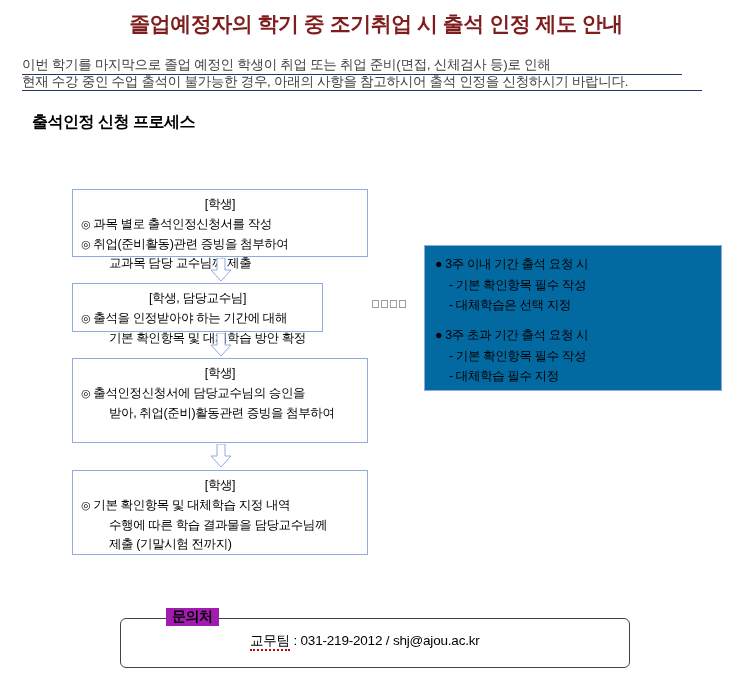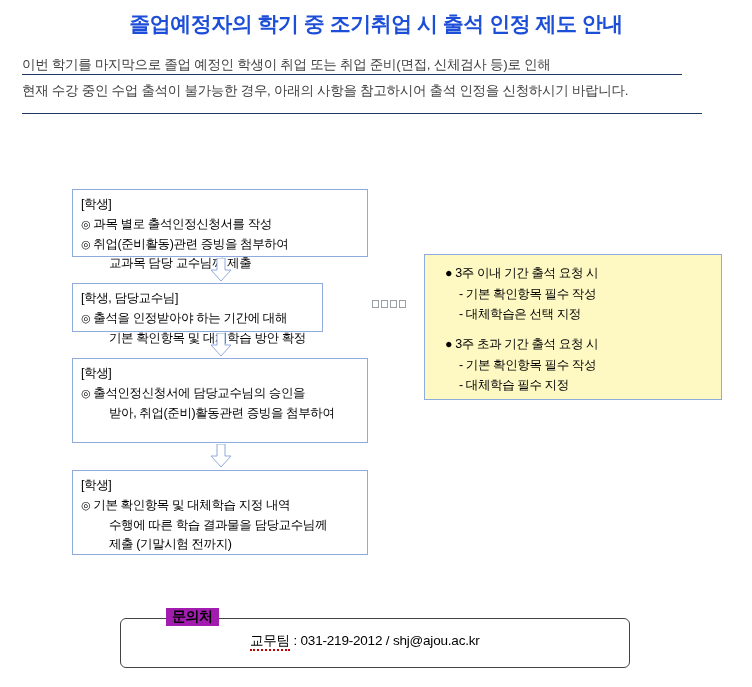--- a/index.html
+++ b/index.html
@@ -22,43 +22,42 @@
   }
   .title {
     position: absolute;
     top: 10px;
     left: 0;
     width: 752px;
     text-align: center;
     font-size: 21px;
     font-weight: bold;
     letter-spacing: -0.5px;
-    color: #1d4ed8;
+    color: #7f1d1d;
   }
   .intro {
     position: absolute;
     left: 22px;
     top: 58px;
     font-size: 13.5px;
     font-weight: normal;
     color: #404040;
     line-height: 1.0;
     letter-spacing: -0.3px;
   }
   .intro .line1 {
     display: block;
     border-bottom: 1.5px solid #1f3864;
     padding-bottom: 2px;
     width: 660px;
   }
   .intro .line2 {
     display: block;
-    margin-top: 9px;
     border-bottom: 1.5px solid #1f3864;
-    padding-bottom: 16px;
+    padding-bottom: 2px;
     width: 680px;
   }
   .section-heading {
     position: absolute;
     left: 32px;
     top: 112px;
     font-size: 16px;
     font-weight: bold;
     letter-spacing: -0.5px;
   }
@@ -70,20 +69,21 @@
     background: #ffffff;
     box-sizing: border-box;
     font-size: 12.5px;
     line-height: 1.55;
     letter-spacing: -0.4px;
     padding: 5px 8px 6px 8px;
   }
   .flow-box .role {
     display: block;
     margin-bottom: 1px;
+    text-align: center;
   }
   .flow-box .li {
     display: block;
     padding-left: 14px;
     text-indent: -14px;
   }
   .flow-box .li .cont {
     display: block;
     padding-left: 14px;
     text-indent: 0;
@@ -121,30 +121,30 @@
     width: 7px;
     height: 8px;
     border: 1px solid #9aa0a6;
     box-sizing: border-box;
   }
 
   
   #note-box {
     position: absolute;
     left: 424px;
-    top: 254px;
+    top: 245px;
     width: 298px;
     height: 146px;
     border: 1px solid #8faadc;
     box-sizing: border-box;
-    background: #fef9c3;
+    background: #0369a1;
     font-size: 12.5px;
     line-height: 1.6;
     letter-spacing: -0.4px;
-    padding: 8px 20px;
+    padding: 8px 10px;
   }
   #note-box .head {
     display: block;
     padding-left: 14px;
     text-indent: -14px;
     margin-bottom: 1px;
   }
   #note-box .sub {
     display: block;
     padding-left: 14px;
@@ -196,20 +196,21 @@
 
 <div class="page">
 
   <div class="title">졸업예정자의 학기 중 조기취업 시 출석 인정 제도 안내</div>
 
   <div class="intro">
     <span class="line1">이번 학기를 마지막으로 졸업 예정인 학생이 취업 또는 취업 준비(면접, 신체검사 등)로 인해</span>
     <span class="line2">현재 수강 중인 수업 출석이 불가능한 경우, 아래의 사항을 참고하시어 출석 인정을 신청하시기 바랍니다.</span>
   </div>
 
+  <div class="section-heading">출석인정 신청 프로세스</div>
 
   <div class="flow-box" id="box1">
     <span class="role">[학생]</span>
     <span class="li">
       <span class="bullet-o">◎</span>
       <span>과목 별로 출석인정신청서를 작성</span>
     </span>
     <span class="li">
       <span class="bullet-o">◎</span>
       <span>취업(준비활동)관련 증빙을 첨부하여</span>

